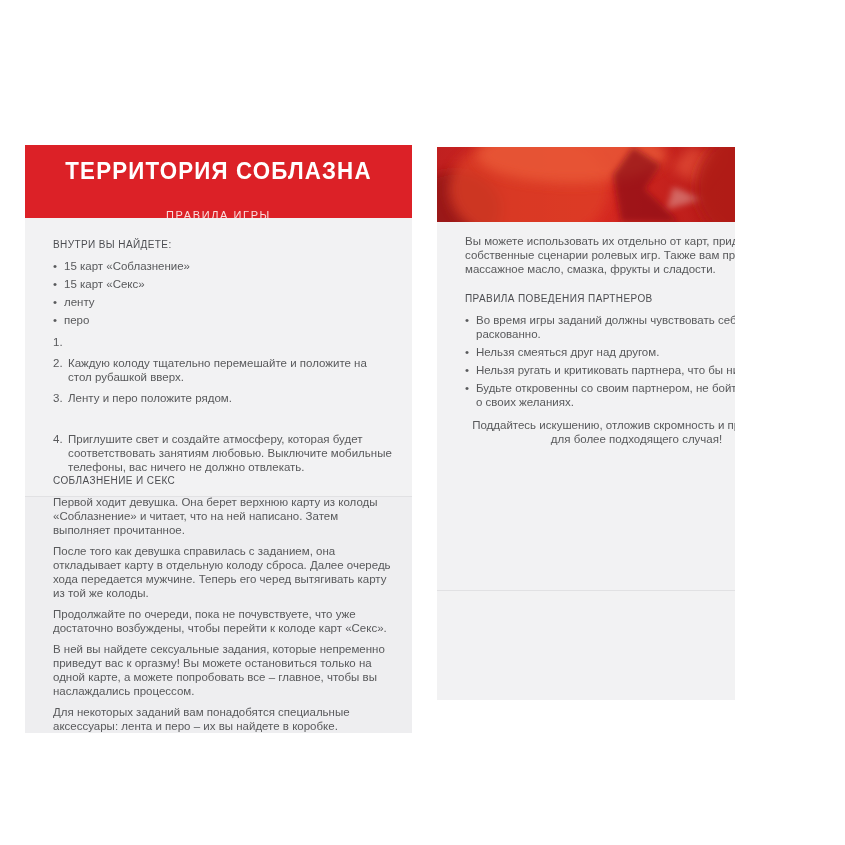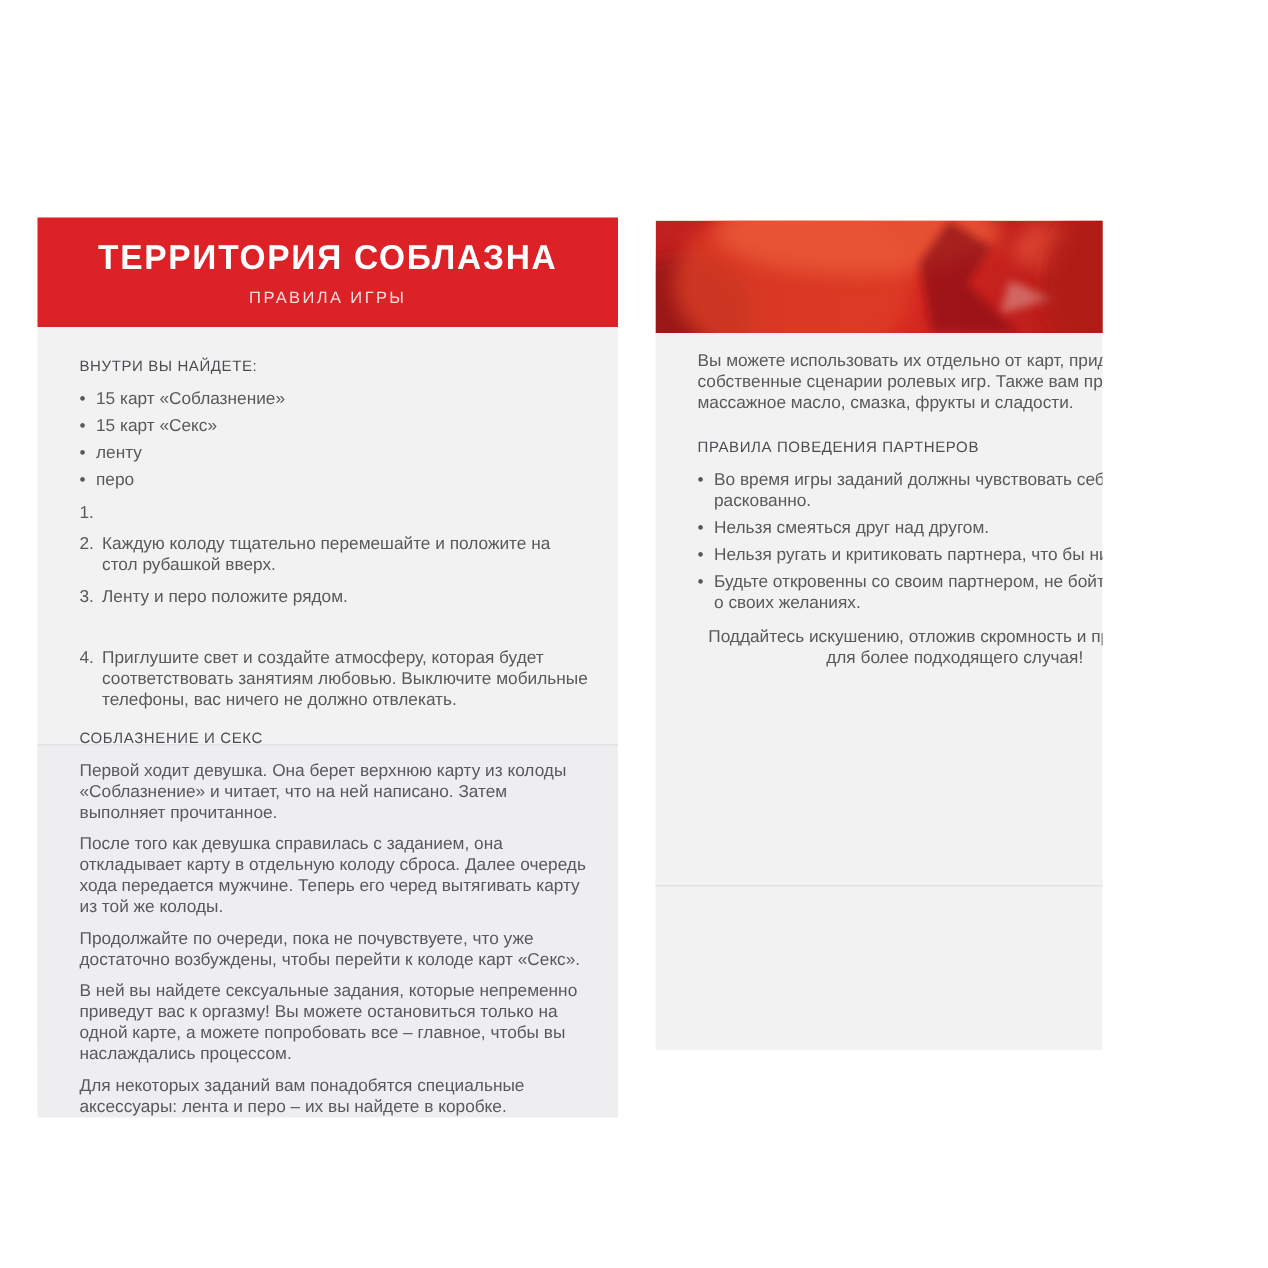--- a/index.html
+++ b/index.html
@@ -15,21 +15,21 @@
   
   .red-header {
     height:73px; background:#dc2127; color:#ffffff; text-align:center;
     overflow:hidden;
   }
   .red-title {
     padding-top:13px; font-size:23px; font-weight:bold; letter-spacing:1.2px;
     transform:scaleX(0.97); transform-origin:center;
   }
   .red-subtitle {
-    margin-top:8px; font-size:11px; letter-spacing:1.6px; color:rgba(255,255,255,0.85);
+    margin-top:24px; font-size:11px; letter-spacing:1.6px; color:rgba(255,255,255,0.85);
   }
 
   
   .photo-band { height:75px; overflow:hidden; line-height:0; }
   .photo-band svg { display:block; }
 
   
   .body {
     position:relative; font-size:11.5px; line-height:14px; color:#58595b;
   }
@@ -115,21 +115,21 @@
           <li>
               <span class="num">3.</span>
               <span>Ленту и перо положите рядом.</span>
             </li>
           <li class="gap-before">
               <span class="num">4.</span>
               <span>Приглушите свет и создайте атмосферу, которая будет соответствовать занятиям любовью. Выключите мобильные телефоны, вас ничего не должно отвлекать.</span>
             </li>
         </ol>
 
-        <div class="sec-heading" style="margin-top:12px;">СОБЛАЗНЕНИЕ И СЕКС</div>
+        <div class="sec-heading" style="margin-top:0;">СОБЛАЗНЕНИЕ И СЕКС</div>
         <div class="para">Первой ходит девушка. Она берет верхнюю карту из колоды «Соблазнение» и читает, что на ней написано. Затем выполняет прочитанное.</div>
         <div class="para">После того как девушка справилась с заданием, она откладывает карту в отдельную колоду сброса. Далее очередь хода передается мужчине. Теперь его черед вытягивать карту из той же колоды.</div>
         <div class="para">Продолжайте по очереди, пока не почувствуете, что уже достаточно возбуждены, чтобы перейти к колоде карт «Секс».</div>
         <div class="para">В ней вы найдете сексуальные задания, которые непременно приведут вас к оргазму! Вы можете остановиться только на одной карте, а можете попробовать все – главное, чтобы вы наслаждались процессом.</div>
         <div class="para">Для некоторых заданий вам понадобятся специальные аксессуары: лента и перо – их вы найдете в коробке.</div>
 
       </div>
     </div>
   </div>
 

